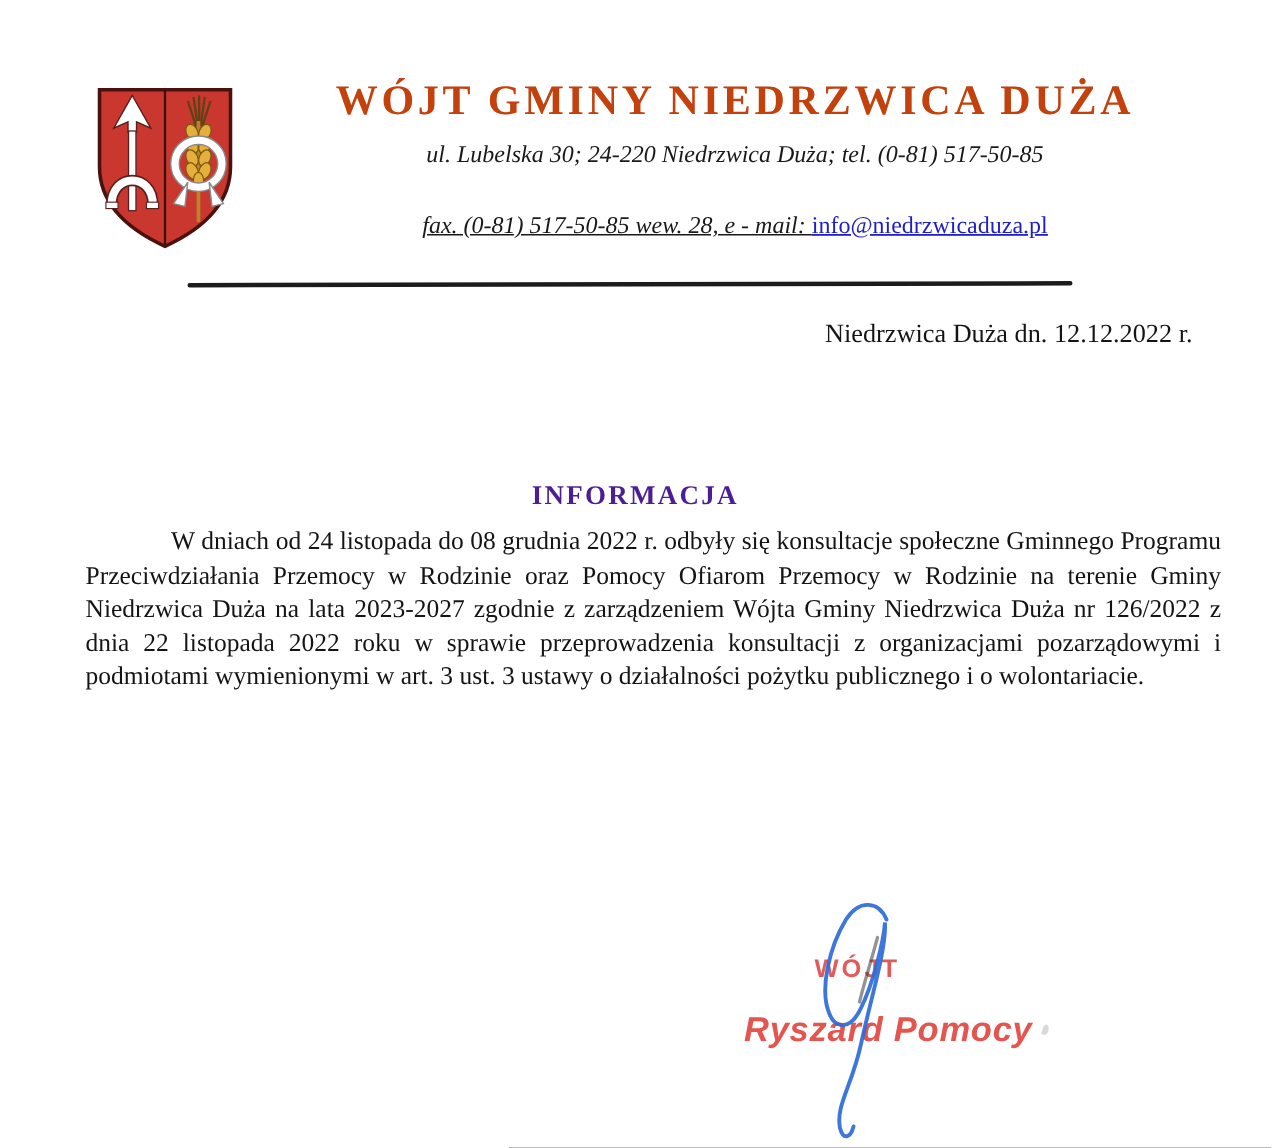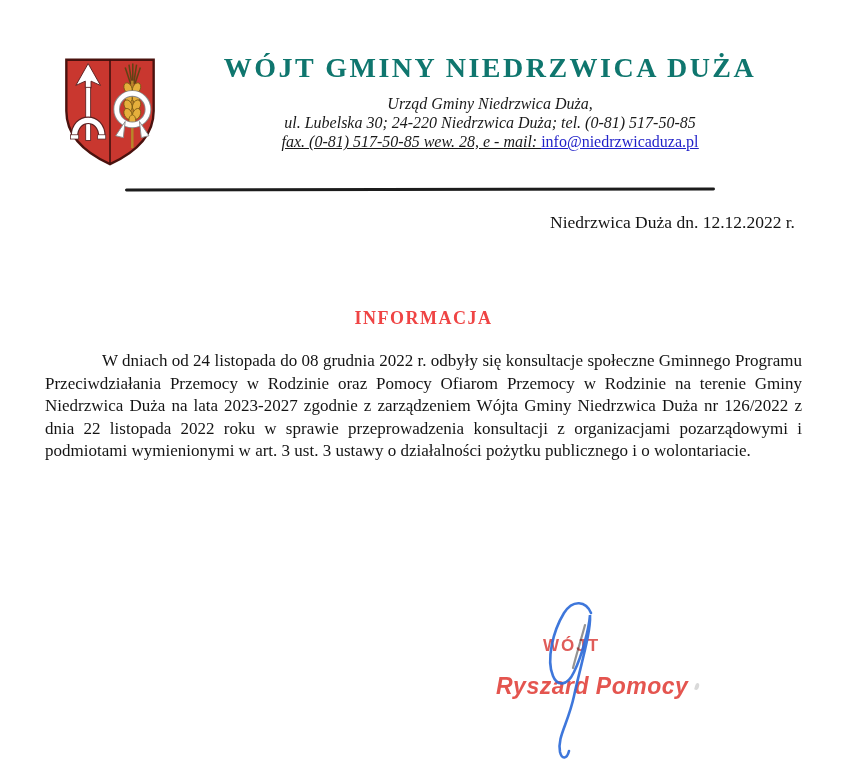--- a/index.html
+++ b/index.html
@@ -27,31 +27,31 @@
     left: 182px;
     top: 52px;
     width: 616px;
     text-align: center;
   }
   .header-title {
     font-size: 28px;
     font-weight: bold;
     letter-spacing: 2.5px;
     white-space: nowrap;
-    color: #0f766e;
+    color: #c2410c;
   }
   .header-sub {
     margin-top: 10px;
     font-style: italic;
     font-size: 16px;
     line-height: 19px;
     color: #191919;
   }
   .header-sub .line { white-space: nowrap; }
-  .fax-line { text-decoration: underline; }
+  .fax-line { text-decoration: underline; margin-top: 28px; }
   .email-link {
     font-style: normal;
     color: #1f1fc8;
     text-decoration: underline;
     cursor: pointer;
   }
 
   .divider {
     position: absolute;
     left: 125px;
@@ -68,33 +68,33 @@
     top: 212px;
     right: 54px;
     font-size: 17.5px;
     color: #141414;
     white-space: nowrap;
   }
 
   
   .doc-heading {
     position: absolute;
-    top: 308px;
+    top: 320px;
     left: 45px;
     width: 757px;
     text-align: center;
     font-size: 18px;
     font-weight: bold;
     letter-spacing: 1.5px;
-    color: #ef4444;
+    color: #4c1d95;
   }
   .doc-body {
     position: absolute;
     top: 350px;
-    left: 45px;
+    left: 57px;
     width: 757px;
     font-size: 17px;
     line-height: 22.6px;
     text-align: justify;
     color: #141414;
   }
   .doc-body p {
     margin: 0;
     text-indent: 57px;
   }
@@ -181,21 +181,20 @@
       <circle cx="73.5" cy="56" r="16.5" fill="none" stroke="#8a8a8a" stroke-width="7"></circle>
       <circle cx="73.5" cy="56" r="16.5" fill="none" stroke="#ffffff" stroke-width="5"></circle>
       <path d="M66 69 L56 84 L64 86 Z" fill="#ffffff" stroke="#8a8a8a" stroke-width="1"></path>
       <path d="M81 69 L91 84 L83 86 Z" fill="#ffffff" stroke="#8a8a8a" stroke-width="1"></path>
     </g>
   </svg>
 
   <div class="header-text">
     <div class="header-title">WÓJT GMINY NIEDRZWICA DUŻA</div>
     <div class="header-sub">
-      <div class="line">Urząd Gminy Niedrzwica Duża,</div>
       <div class="line">ul. Lubelska 30; 24-220 Niedrzwica Duża; tel. (0-81) 517-50-85</div>
       <div class="line fax-line"><span>fax. (0-81) 517-50-85 wew. 28, e - mail: </span><a class="email-link">info@niedrzwicaduza.pl</a></div>
     </div>
   </div>
 
   <div class="divider"></div>
 
   <div class="date-line">Niedrzwica Duża dn. 12.12.2022 r.</div>
 
   <div class="doc-heading">INFORMACJA</div>

